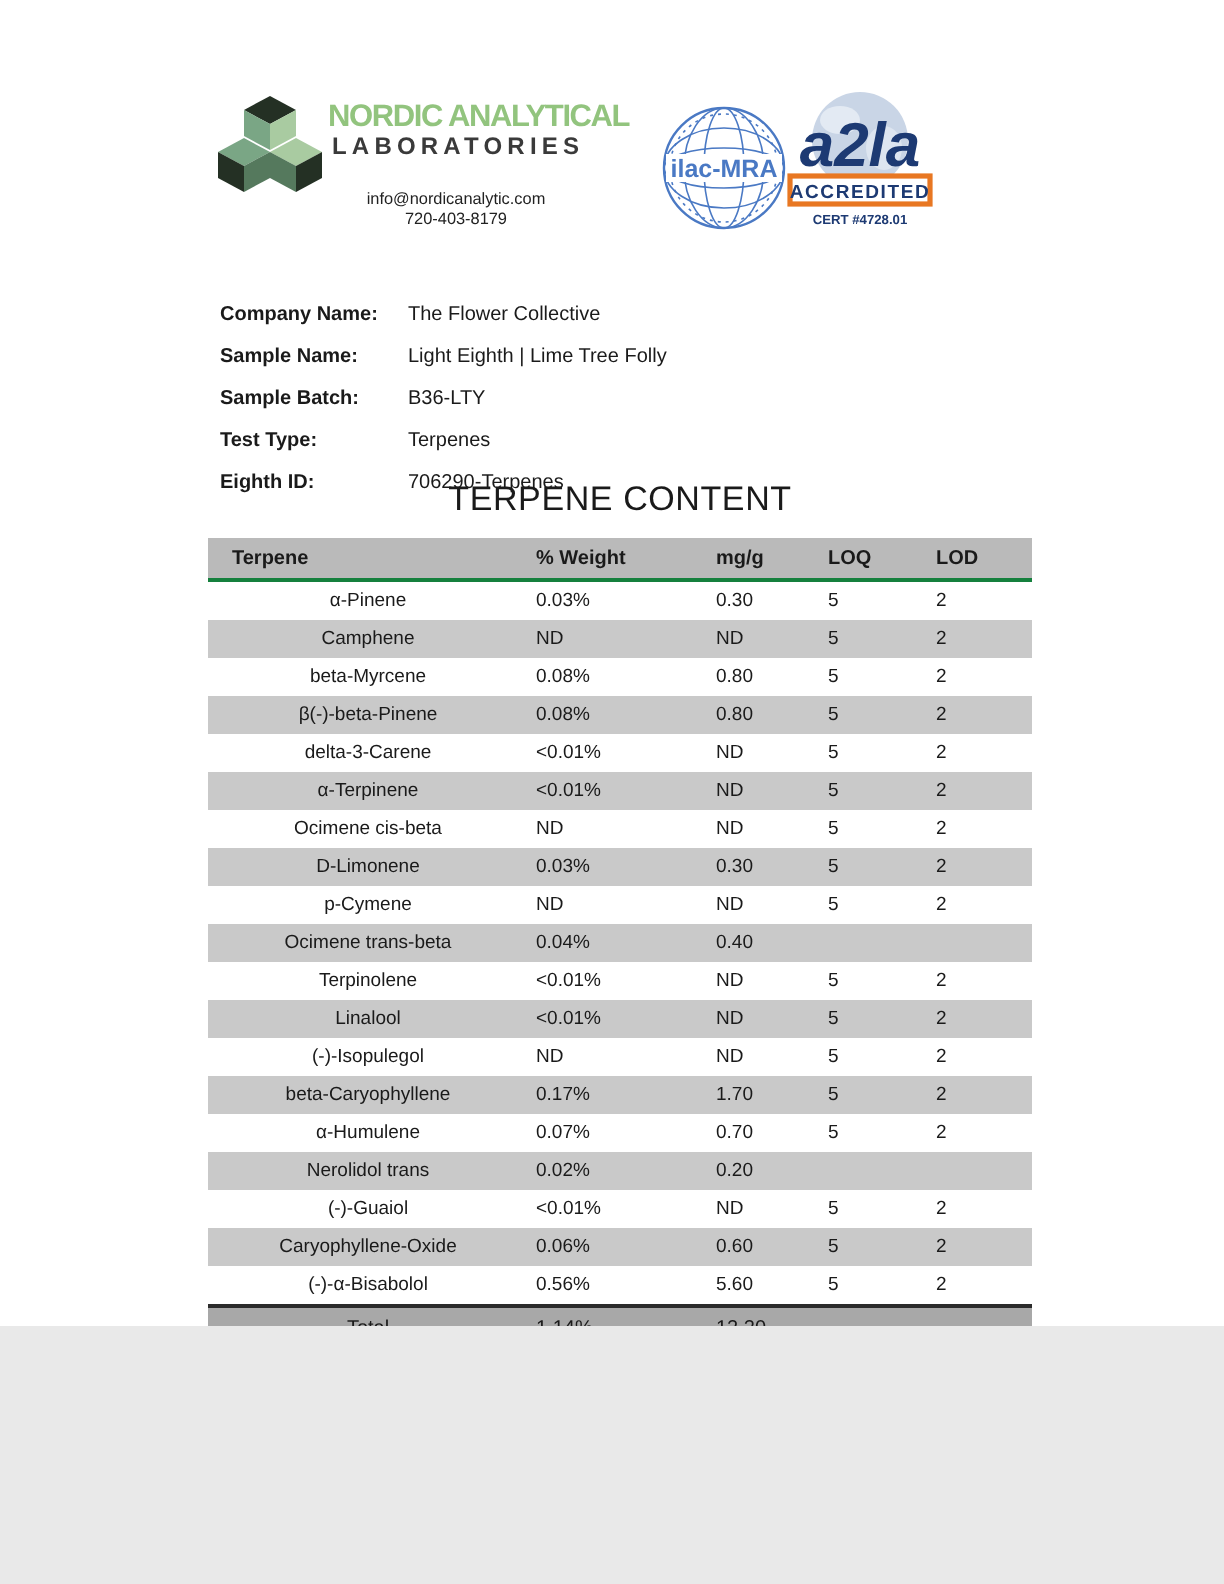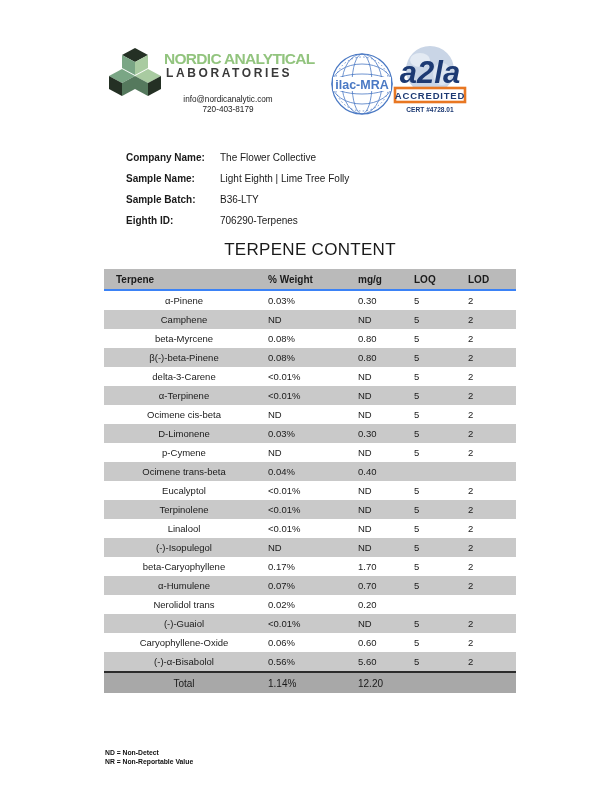--- a/index.html
+++ b/index.html
@@ -1,55 +1,55 @@
 <!DOCTYPE html>
 <html><head>
 <meta charset="utf-8">
 <style>
   html,body{margin:0;padding:0;background:#e9e9e9;}
   .page{
-    position:relative;width:612px;height:792px;background:#ffffff;
+    position:relative;width:612px;height:663px;background:#ffffff;
     font-family:"Liberation Sans",sans-serif;color:#1a1a1a;overflow:hidden;
     margin:0 auto;
   }
   
   .cube-logo{position:absolute;left:104px;top:47px;}
   .brand-block{position:absolute;left:164px;top:50px;width:128px;text-align:center;}
   .brand-name{
     font-size:15.5px;font-weight:bold;color:#92c47e;letter-spacing:-0.7px;
     white-space:nowrap;line-height:17px;
   }
   .brand-sub{font-size:12px;font-weight:bold;color:#3a3a3a;letter-spacing:2.6px;line-height:12px;margin-left:2px;}
   .brand-email{font-size:8.2px;color:#222;line-height:10px;margin-top:16px;}
   .brand-phone{font-size:8.2px;color:#222;line-height:10px;}
   .ilac-badge{position:absolute;left:330px;top:52px;}
   .a2la-badge{position:absolute;left:390px;top:44px;}
   
   .info-block{position:absolute;left:110px;top:147px;}
-  .info-row{display:flex;height:21px;line-height:21px;font-size:10px;margin-left:16px;}
+  .info-row{display:flex;height:21px;line-height:21px;font-size:10px;}
   .info-label{font-weight:bold;width:94px;}
   .info-value{}
   
   .report-title{
     position:absolute;left:104px;top:240px;width:412px;text-align:center;
     font-size:17px;font-weight:normal;letter-spacing:0.3px;
   }
   
   .terpene-table{
     position:absolute;left:104px;top:269px;width:412px;
     border-collapse:collapse;table-layout:fixed;
   }
   .terpene-table col.c0{width:160px;}
   .terpene-table col.c1{width:90px;}
   .terpene-table col.c2{width:56px;}
   .terpene-table col.c3{width:54px;}
   .terpene-table col.c4{width:52px;}
   .terpene-table th{
     background:#bababa;height:20px;font-size:10px;font-weight:bold;
-    text-align:left;padding:0 0 0 4px;border-bottom:2px solid #3b82f6;
+    text-align:left;padding:0 0 0 4px;border-bottom:2px solid #15803d;
   }
   .terpene-table th.c0{padding-left:12px;}
   .terpene-table td{height:19px;font-size:9.5px;padding:0 0 0 4px;text-align:left;}
   .terpene-table td.c0{text-align:center;padding-left:0;}
   .terpene-table tbody tr:nth-child(even){background:#c9c9c9;}
   .terpene-table tfoot tr{background:#a8a8a8;}
   .terpene-table tfoot td{height:20px;border-top:2px solid #2b2b2b;font-size:10px;margin-left:32px;}
   
   .footnotes{position:absolute;left:105px;top:749px;font-size:6.8px;font-weight:bold;line-height:8.5px;color:#111;}
 </style>
@@ -106,20 +106,24 @@
       <span class="info-label">Company Name:</span>
       <span class="info-value">The Flower Collective</span>
     </div>
     <div class="info-row">
       <span class="info-label">Sample Name:</span>
       <span class="info-value">Light Eighth | Lime Tree Folly</span>
     </div>
     <div class="info-row">
       <span class="info-label">Sample Batch:</span>
       <span class="info-value">B36-LTY</span>
+    </div>
+    <div class="info-row">
+      <span class="info-label">Test Type:</span>
+      <span class="info-value">Terpenes</span>
     </div>
     <div class="info-row">
       <span class="info-label">Eighth ID:</span>
       <span class="info-value">706290-Terpenes</span>
     </div>
   </div>
 
   <div class="report-title">TERPENE CONTENT</div>
 
   <table class="terpene-table">
@@ -204,27 +208,20 @@
     <td class="c4">2</td>
   </tr>
         <tr>
     <td class="c0">Ocimene trans-beta</td>
     <td class="c1">0.04%</td>
     <td class="c2">0.40</td>
     <td class="c3"></td>
     <td class="c4"></td>
   </tr>
         <tr>
-    <td class="c0">Eucalyptol</td>
-    <td class="c1">&lt;0.01%</td>
-    <td class="c2">ND</td>
-    <td class="c3">5</td>
-    <td class="c4">2</td>
-  </tr>
-        <tr>
     <td class="c0">Terpinolene</td>
     <td class="c1">&lt;0.01%</td>
     <td class="c2">ND</td>
     <td class="c3">5</td>
     <td class="c4">2</td>
   </tr>
         <tr>
     <td class="c0">Linalool</td>
     <td class="c1">&lt;0.01%</td>
     <td class="c2">ND</td>

